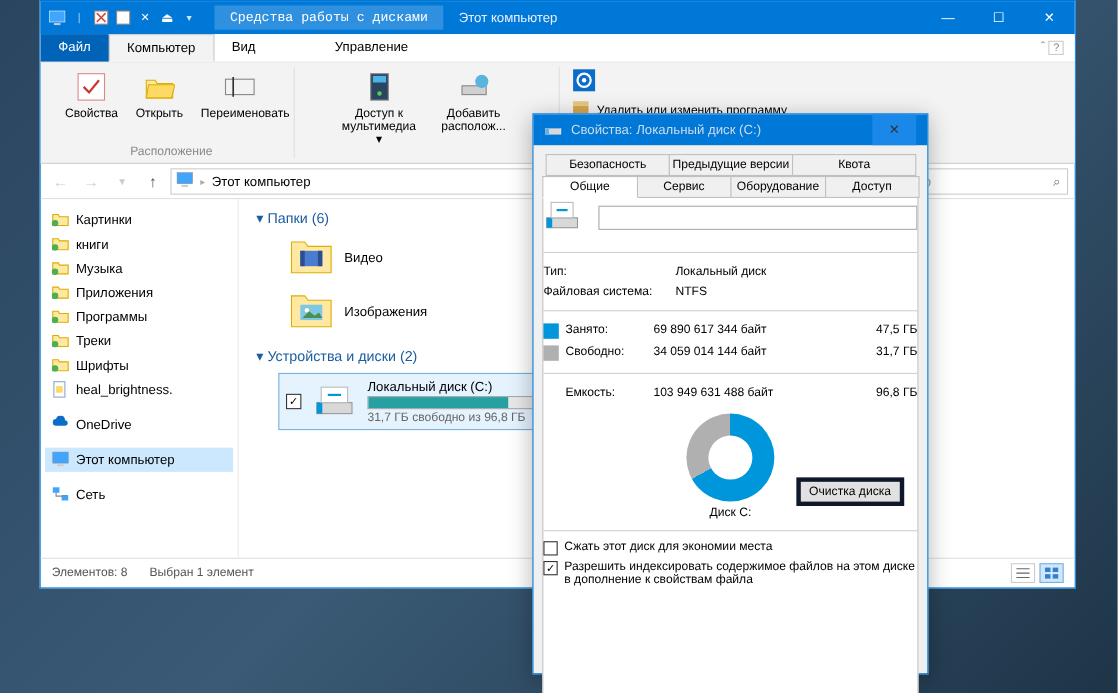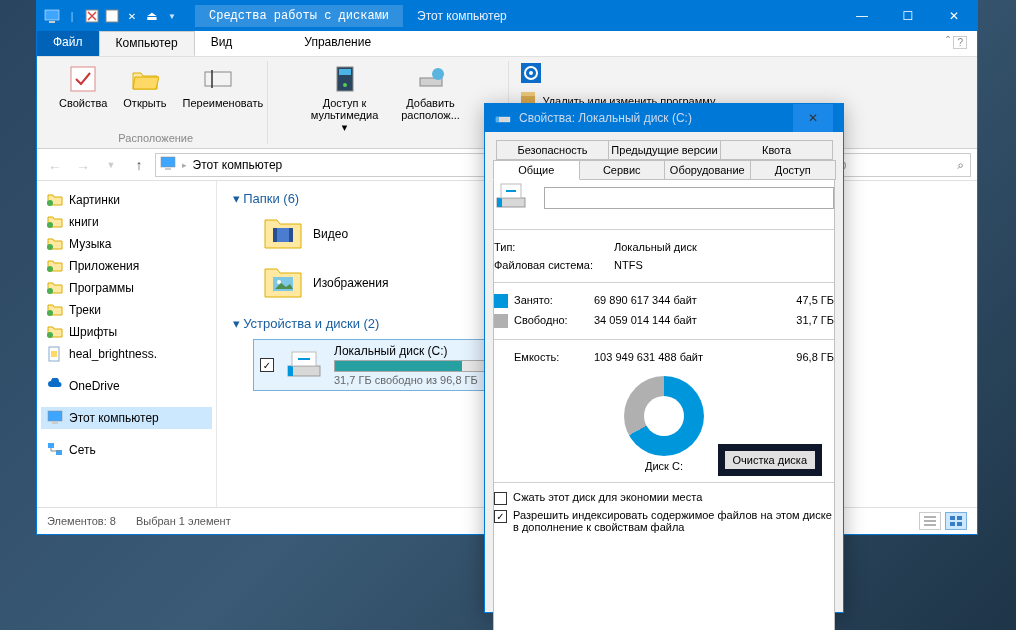--- a/index.html
+++ b/index.html
@@ -72,21 +72,21 @@
   .prop-name-input { flex: 1; border: 1px solid #aaa; height: 22px; padding: 0 4px; }
   .prop-hr { border: none; border-top: 1px solid #d0d0d0; margin: 8px 0; }
   .prop-row { display: flex; font-size: 11px; padding: 3px 0; }
   .prop-label { width: 120px; }
   .prop-val { flex: 1; }
   .prop-val2 { width: 55px; text-align: right; }
   .legend-sq { width: 14px; height: 14px; margin-right: 6px; flex-shrink: 0; }
   .pie { width: 80px; height: 80px; border-radius: 50%; margin: 10px auto 4px; background: conic-gradient(#0096db 0deg 241deg, #b0b0b0 241deg 360deg); position: relative; }
   .pie::after { content: ''; position: absolute; left: 20px; top: 20px; width: 40px; height: 40px; background: #fff; border-radius: 50%; }
   .pie-label { text-align: center; font-size: 11px; margin-bottom: 4px; }
-  .cleanup-btn { position: absolute; right: 12px; top: 264px; border: 7px solid #0f172a; background: #e1e1e1; padding: 3px 8px; font-size: 11px; cursor: pointer; }
+  .cleanup-btn { position: absolute; right: 12px; top: 254px; border: 4px solid #0f172a; background: #e1e1e1; padding: 3px 8px; font-size: 11px; cursor: pointer; }
   .cb-row { display: flex; gap: 6px; font-size: 11px; margin: 4px 0; align-items: flex-start; }
   .cb { width: 13px; height: 13px; border: 1px solid #333; background: #fff; display: flex; align-items: center; justify-content: center; font-size: 10px; flex-shrink: 0; margin-top: 1px; }
   .dialog-buttons { display: flex; justify-content: flex-end; gap: 6px; padding: 8px; }
   .dlg-btn { border: 1px solid #aaa; background: #e1e1e1; padding: 4px 18px; font-size: 11px; cursor: pointer; }
   .dlg-btn.default { border-color: #0078d7; }
   .dlg-btn.disabled { color: #a0a0a0; }
   
   
   .folder-svg { fill: #ffe9a2; stroke: #dcae00; }
   .shield-badge { fill: #4caf50; }

